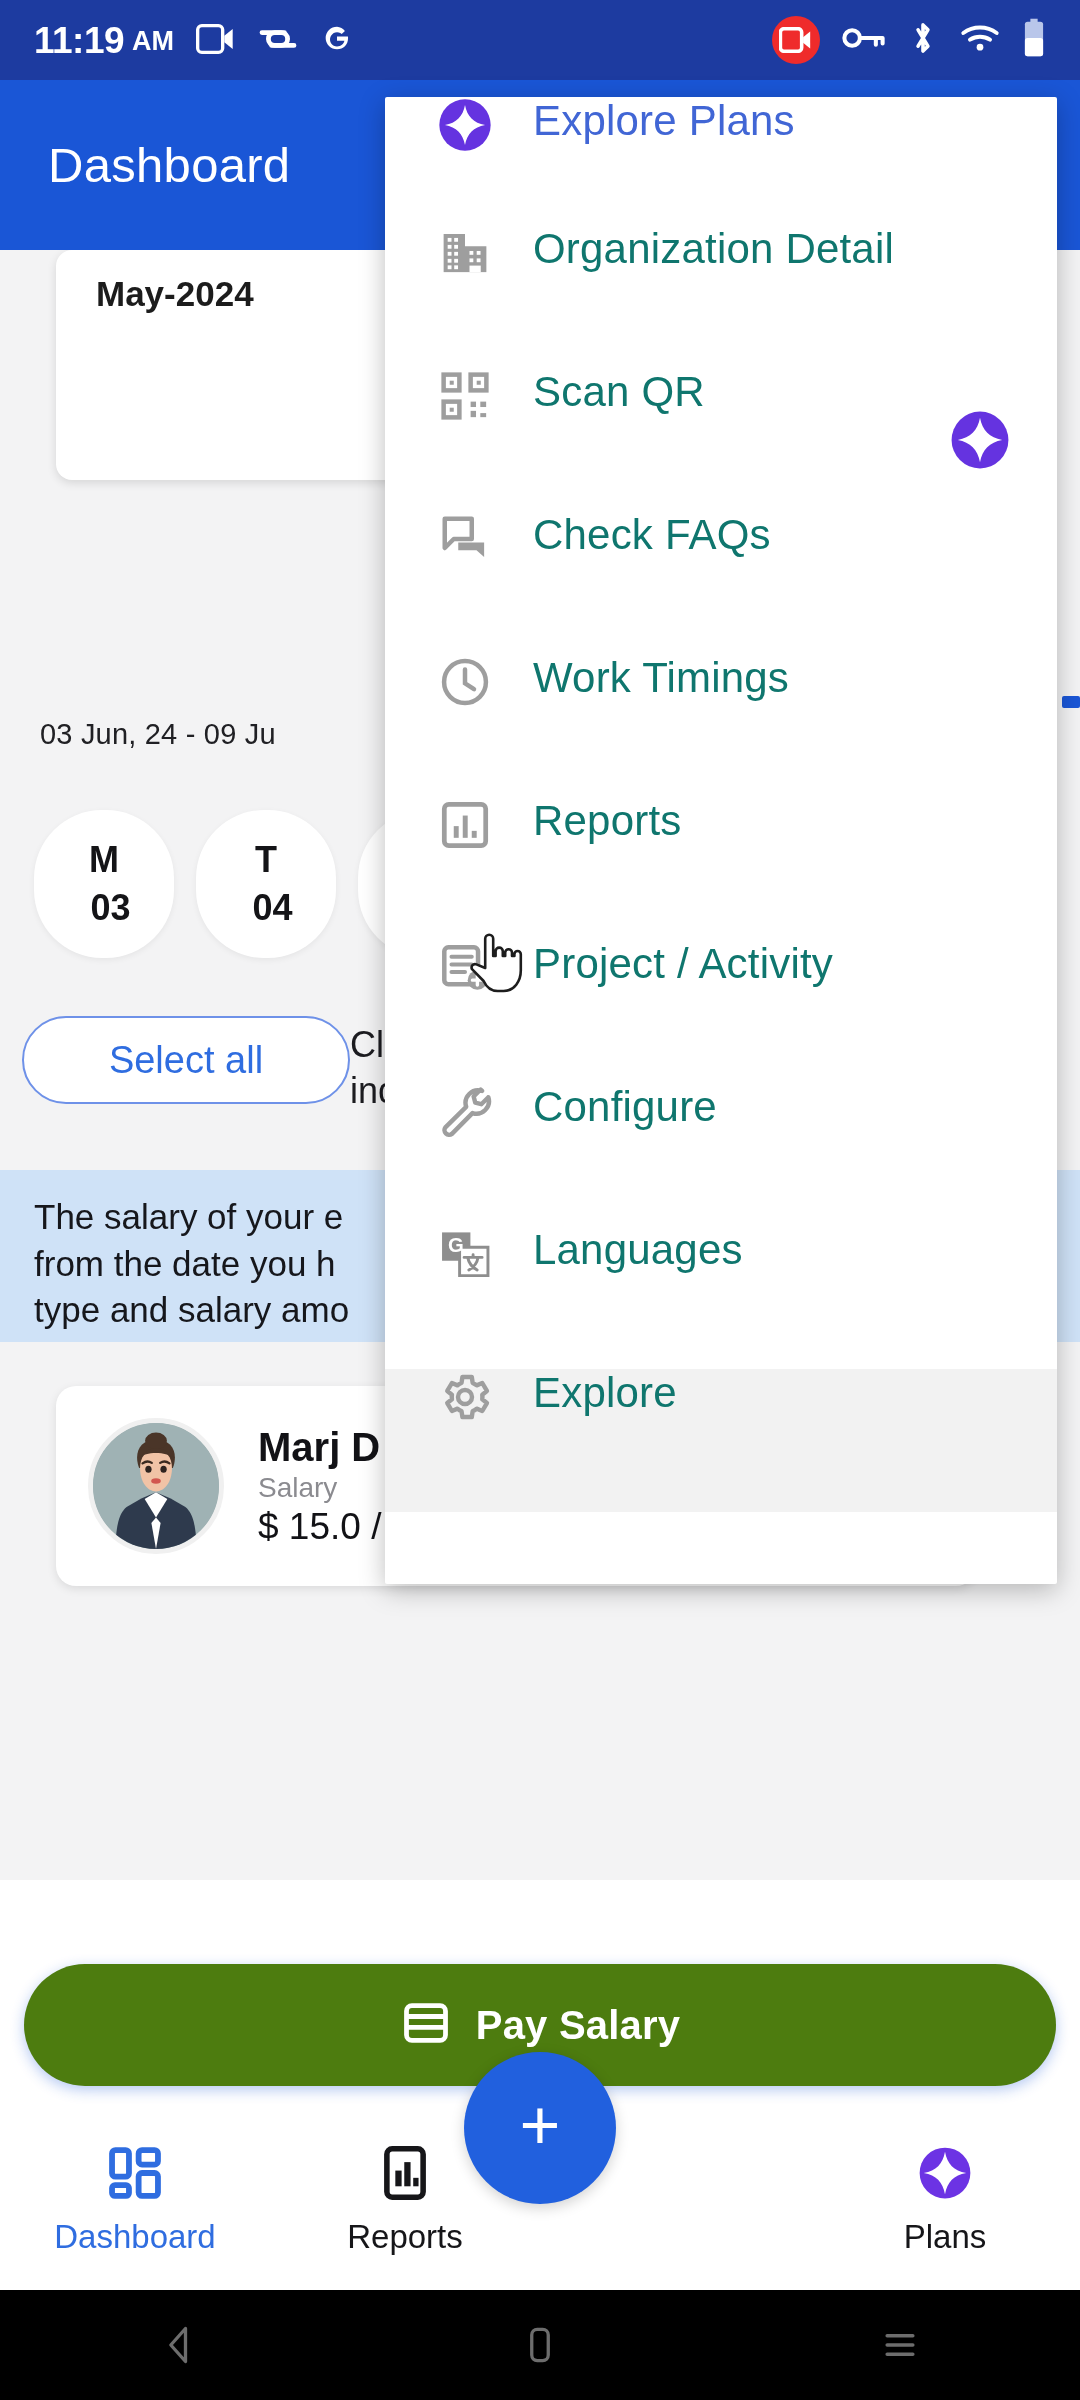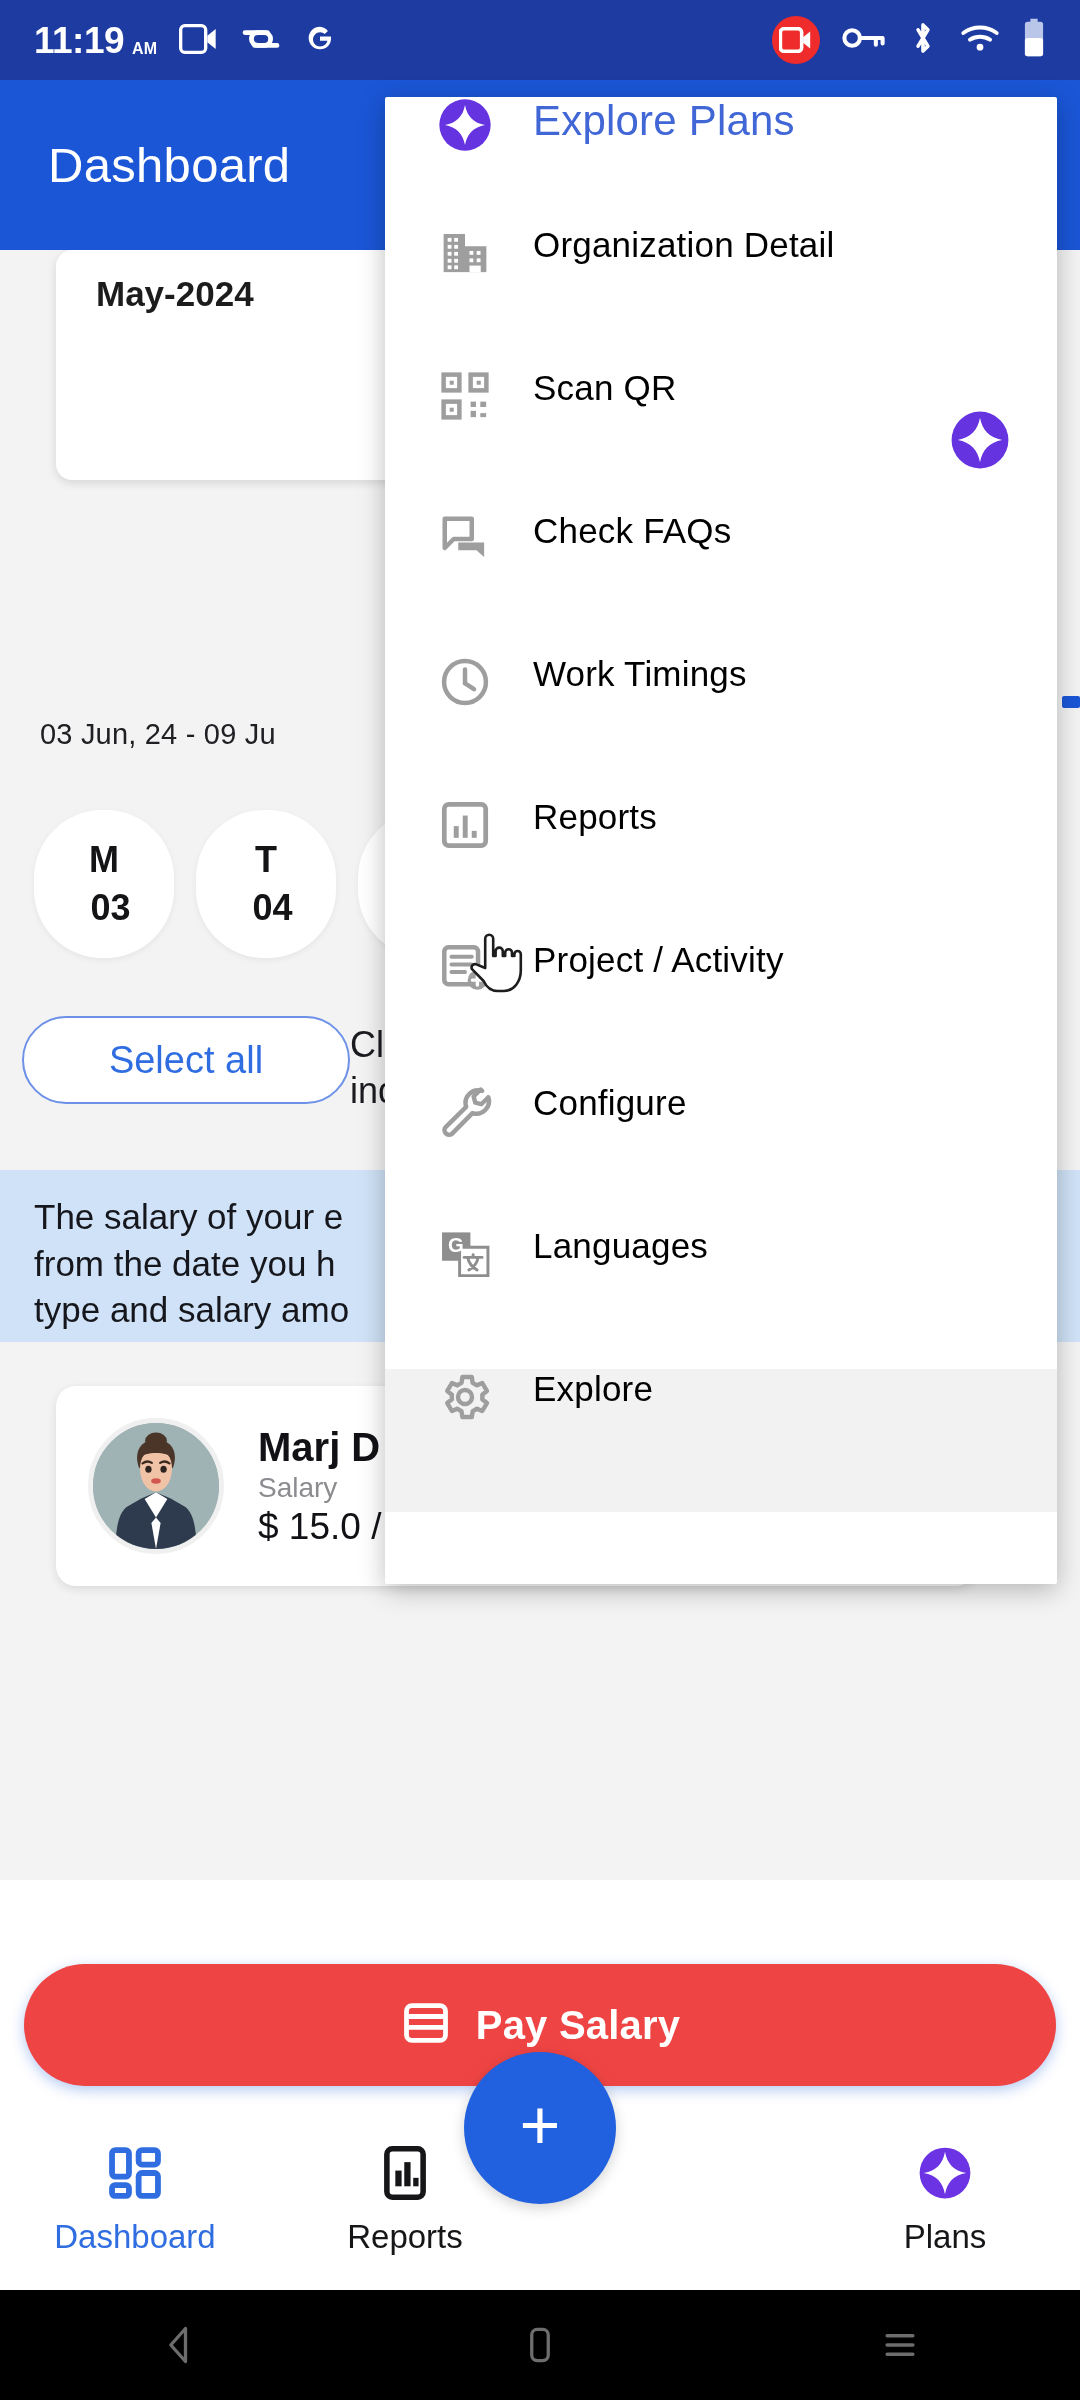--- a/index.html
+++ b/index.html
@@ -11,21 +11,21 @@
   }
 
   
   .status-bar{
     position:absolute; left:0; top:0; width:1080px; height:80px;
     background:#1d3ba0; display:flex; align-items:center;
     padding:0 34px; color:#ffffff;
   }
   .status-left{ display:flex; align-items:flex-end; gap:22px; }
   .clock{ font-size:37px; font-weight:600; letter-spacing:-0.5px; line-height:1;text-align:center; }
-  .ampm{ font-size:16px; font-weight:600; margin-left:-14px; line-height:1.25; }
+  .ampm{ font-size:27px; font-weight:600; margin-left:-14px; line-height:1.25; }
   .status-right{ margin-left:auto; display:flex; align-items:center; gap:22px; }
   .sb-ico{ display:block; }
   .rec-badge{
     width:48px; height:48px; border-radius:50%; background:#ef2b2b;
     display:flex; align-items:center; justify-content:center;
   }
 
   
   .app-bar{
     position:absolute; left:0; top:80px; width:1080px; height:170px;
@@ -96,21 +96,21 @@
     background:#1a56d6; border-radius:2px;
   }
 
   
   .bottom-zone{
     position:absolute; left:0; top:1880px; width:1080px; height:410px;
     background:#ffffff;
   }
   .pay-btn{
     position:absolute; left:24px; top:1964px; width:1032px; height:122px;
-    background:#ef4444; border-radius:62px; color:#fff;
+    background:#4d7c0f; border-radius:62px; color:#fff;
     display:flex; align-items:center; justify-content:center; gap:24px;
     box-shadow:0 4px 14px rgba(26,86,214,.32);
   }
   .pay-label{ font-size:40px; font-weight:700; letter-spacing:0.2px; }
 
   .fab{
     position:absolute; left:464px; top:2052px; width:152px; height:152px;
     border-radius:50%; background:#2160de; color:#fff;
     display:flex; align-items:center; justify-content:center;
     box-shadow:0 4px 14px rgba(0,0,0,.18); z-index:5;
@@ -143,21 +143,21 @@
     border-radius:2px; overflow:hidden; z-index:20;
   }
   .menu-row{
     height:143px; display:flex; align-items:flex-start; padding:0 0 0 52px; gap:40px;
     position:relative;
   }
   .menu-row.first{ height:128px; }
   .menu-row.highlight{ background:#f2f2f2; }
   .menu-ico{ width:56px; height:56px; flex:0 0 auto;
     display:flex; align-items:center; justify-content:center; }
-  .menu-label{ font-size:35px; color:#000000; letter-spacing:0.2px; }
+  .menu-label{ font-size:42px; color:#0f766e; letter-spacing:0.2px; }
   .menu-row.first .menu-label{ color:#4166d5; font-size:42px; }
   .menu-badge{
     position:absolute; right:46px; top:50%; transform:translateY(-50%);
     width:62px; height:62px;
   }
 
   .cursor{
     position:absolute; left:466px; top:930px; width:58px; height:66px; z-index:40;
     pointer-events:none;
   }

